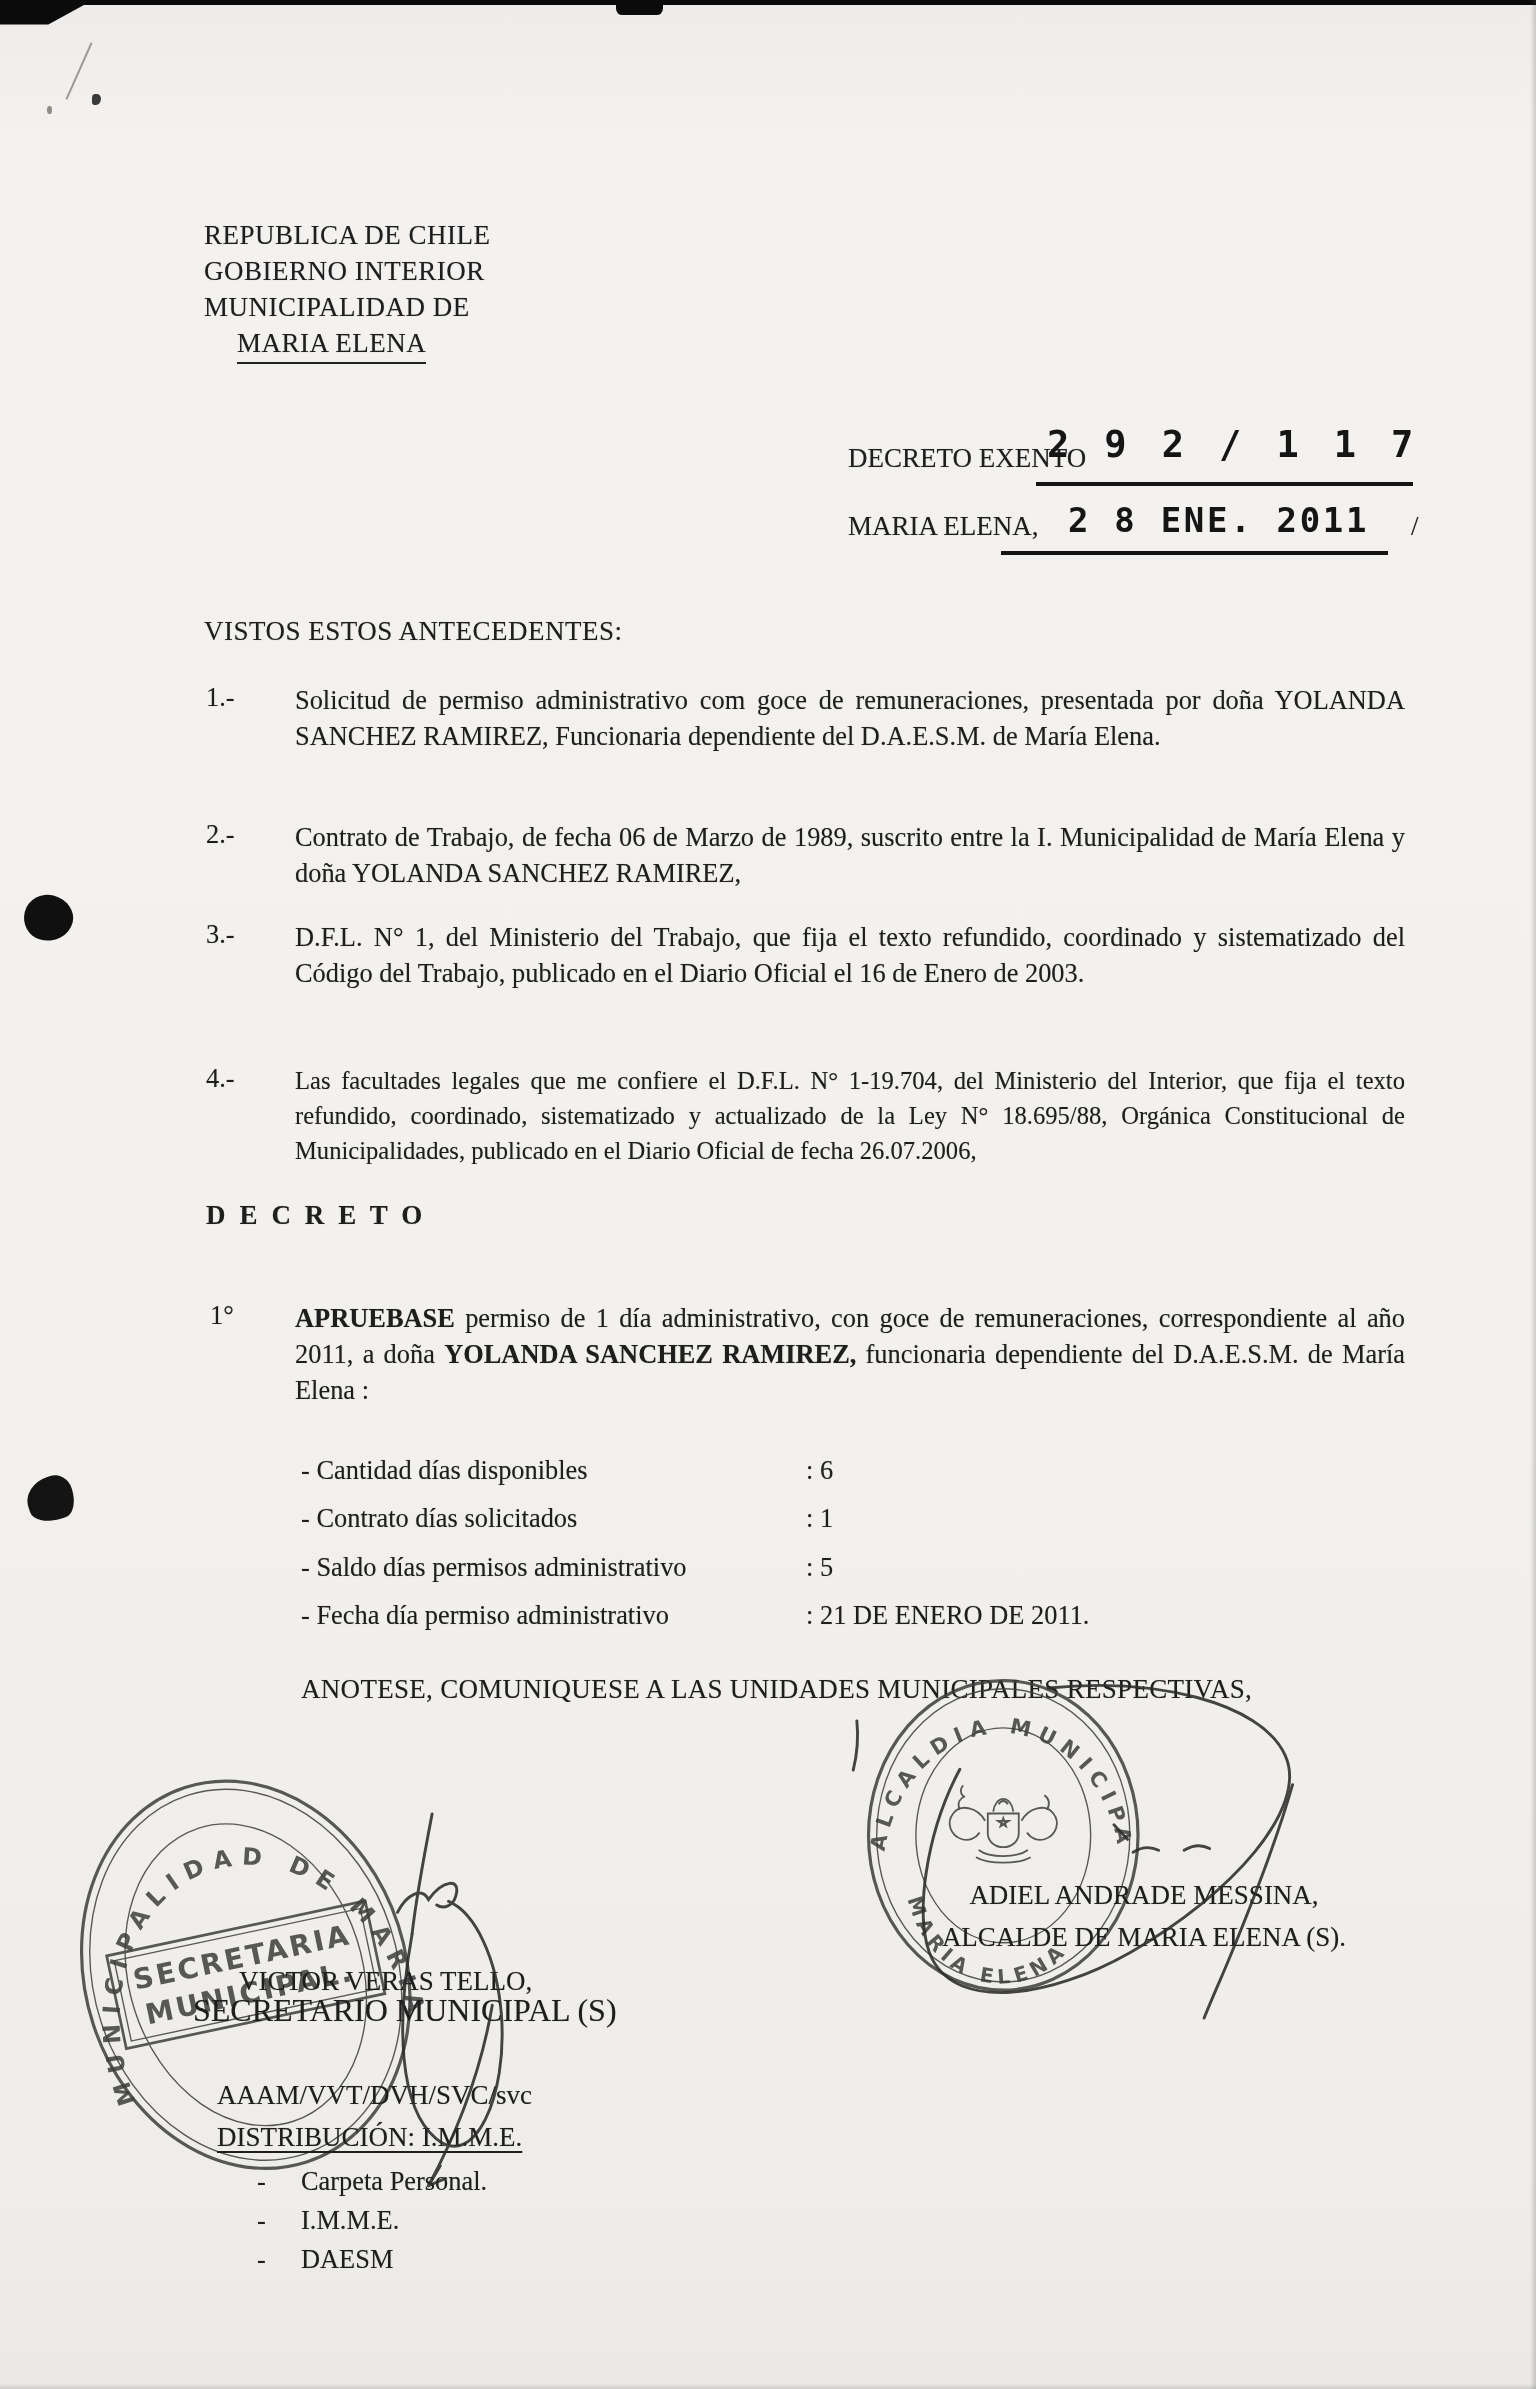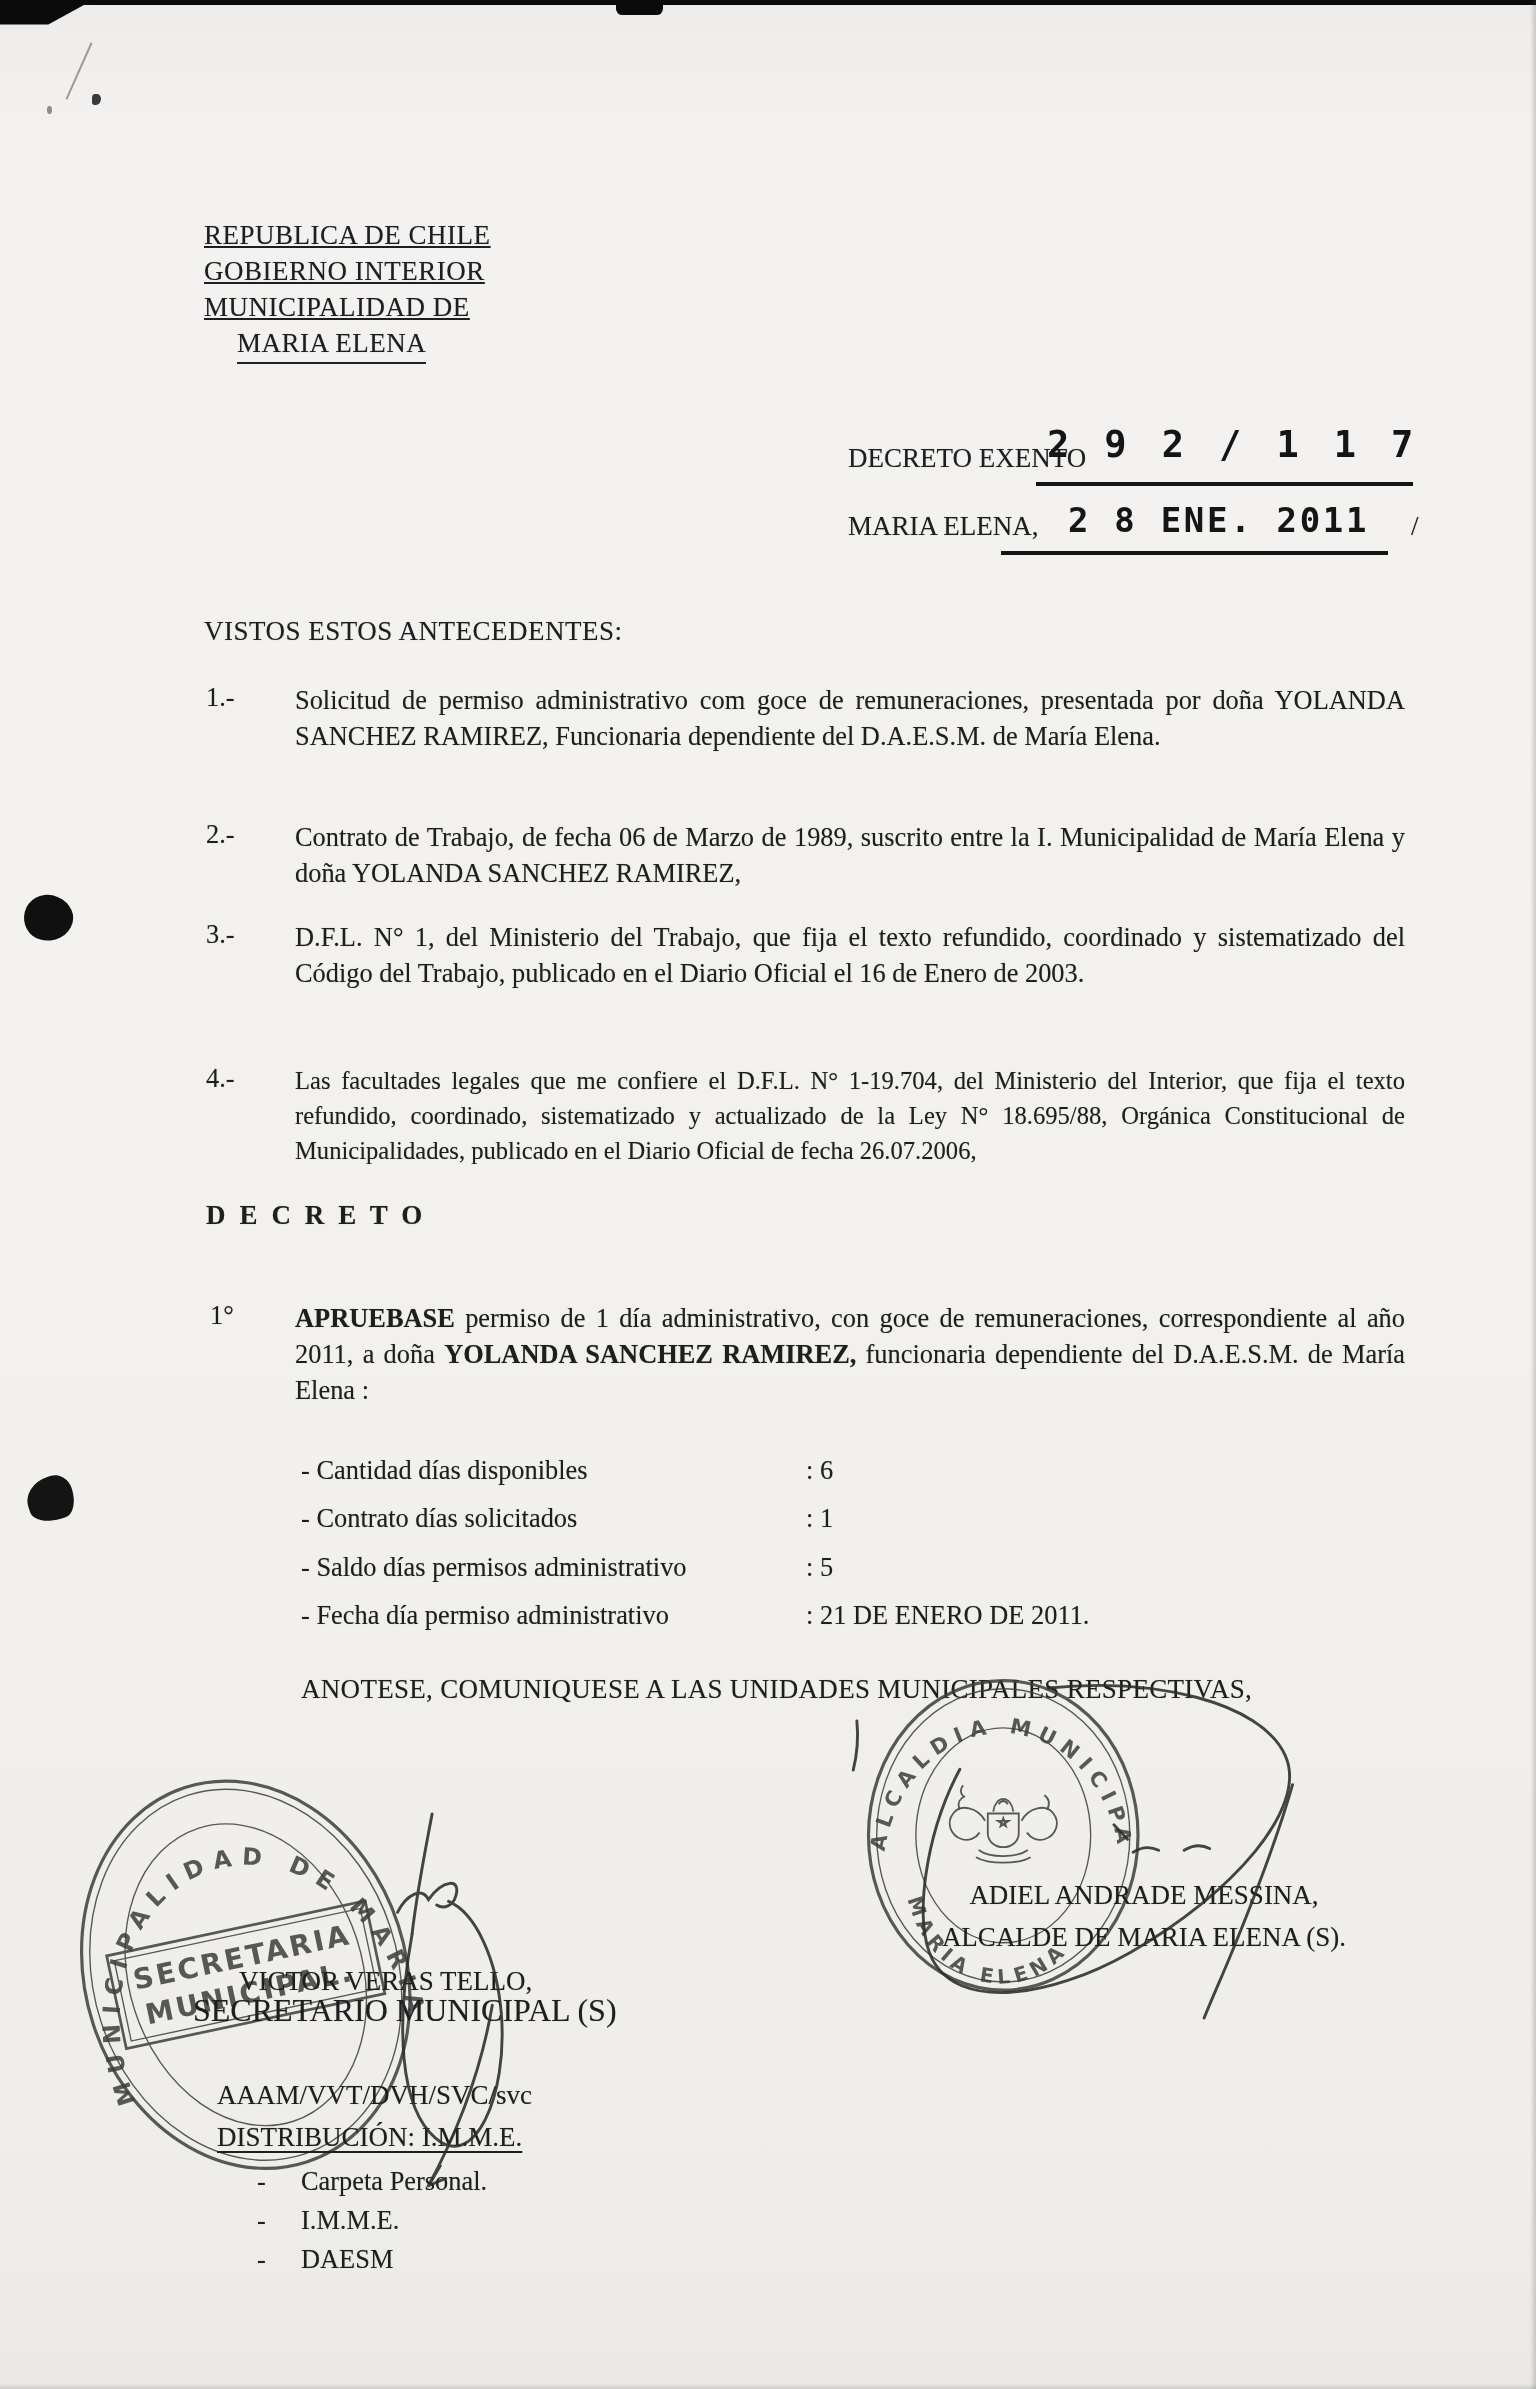--- a/index.html
+++ b/index.html
@@ -22,21 +22,21 @@
   .top-corner{left:0;top:0;width:93px;height:24.6px;background:#0b0b0b;clip-path:polygon(0 0,100% 0,52% 100%,0 100%);}
   .top-tab{left:616px;top:0;width:47px;height:14.6px;background:#0b0b0b;border-radius:0 0 6.4px 6.4px;}
   .fold{left:78px;top:40px;width:1.8px;height:62px;background:#9b9b94;transform:rotate(24deg);}
   .fold-tip{left:92px;top:94px;width:9px;height:11px;background:#3a3a3a;border-radius:45% 55% 70% 30%;}
   .fold-dot{left:47px;top:106px;width:4.6px;height:8.2px;background:#8d8d86;border-radius:50%;}
   .edge-r{right:0;top:0;width:6.4px;height:100%;background:linear-gradient(90deg,rgba(0,0,0,0),rgba(70,70,66,.22));}
   .edge-b{left:0;bottom:0;width:100%;height:5.5px;background:linear-gradient(180deg,rgba(0,0,0,0),rgba(70,70,66,.18));}
   .blob1{left:24px;top:895px;width:49px;height:46px;background:#101010;border-radius:48% 52% 55% 45%/50% 46% 54% 50%;transform:rotate(15deg);}
   .blob2{left:27px;top:1477px;width:47px;height:44px;background:#141414;border-radius:62% 38% 34% 66%/55% 45% 62% 38%;transform:rotate(-18deg);}
   
-  .letterhead{left:204px;top:217px;font-size:27px;line-height:36px;letter-spacing:0.5px;text-decoration:underline;}
+  .letterhead{left:204px;top:217px;font-size:27px;line-height:36px;letter-spacing:0.5px;}
   .lh-underline{display:inline-block;margin-left:33px;border-bottom:2.7px solid #222;padding-bottom:0.9px;}
   
   .decree-label{left:848px;top:443px;font-size:27px;}
   .decree-num{left:1047px;top:423px;font-size:37px;font-weight:bold;font-family:"DejaVu Sans Mono",monospace;letter-spacing:6.4px;color:#151515;}
   .u1{left:1036px;top:482px;width:377px;height:3.6px;background:#141414;}
   .place-label{left:848px;top:511px;font-size:27px;}
   .date-num{left:1068px;top:500px;font-size:34px;font-weight:bold;font-family:"DejaVu Sans Mono",monospace;letter-spacing:2.7px;color:#151515;}
   .u2{left:1001px;top:551px;width:387px;height:3.6px;background:#141414;}
   .date-slash{left:1411px;top:511px;font-size:27px;}
   

